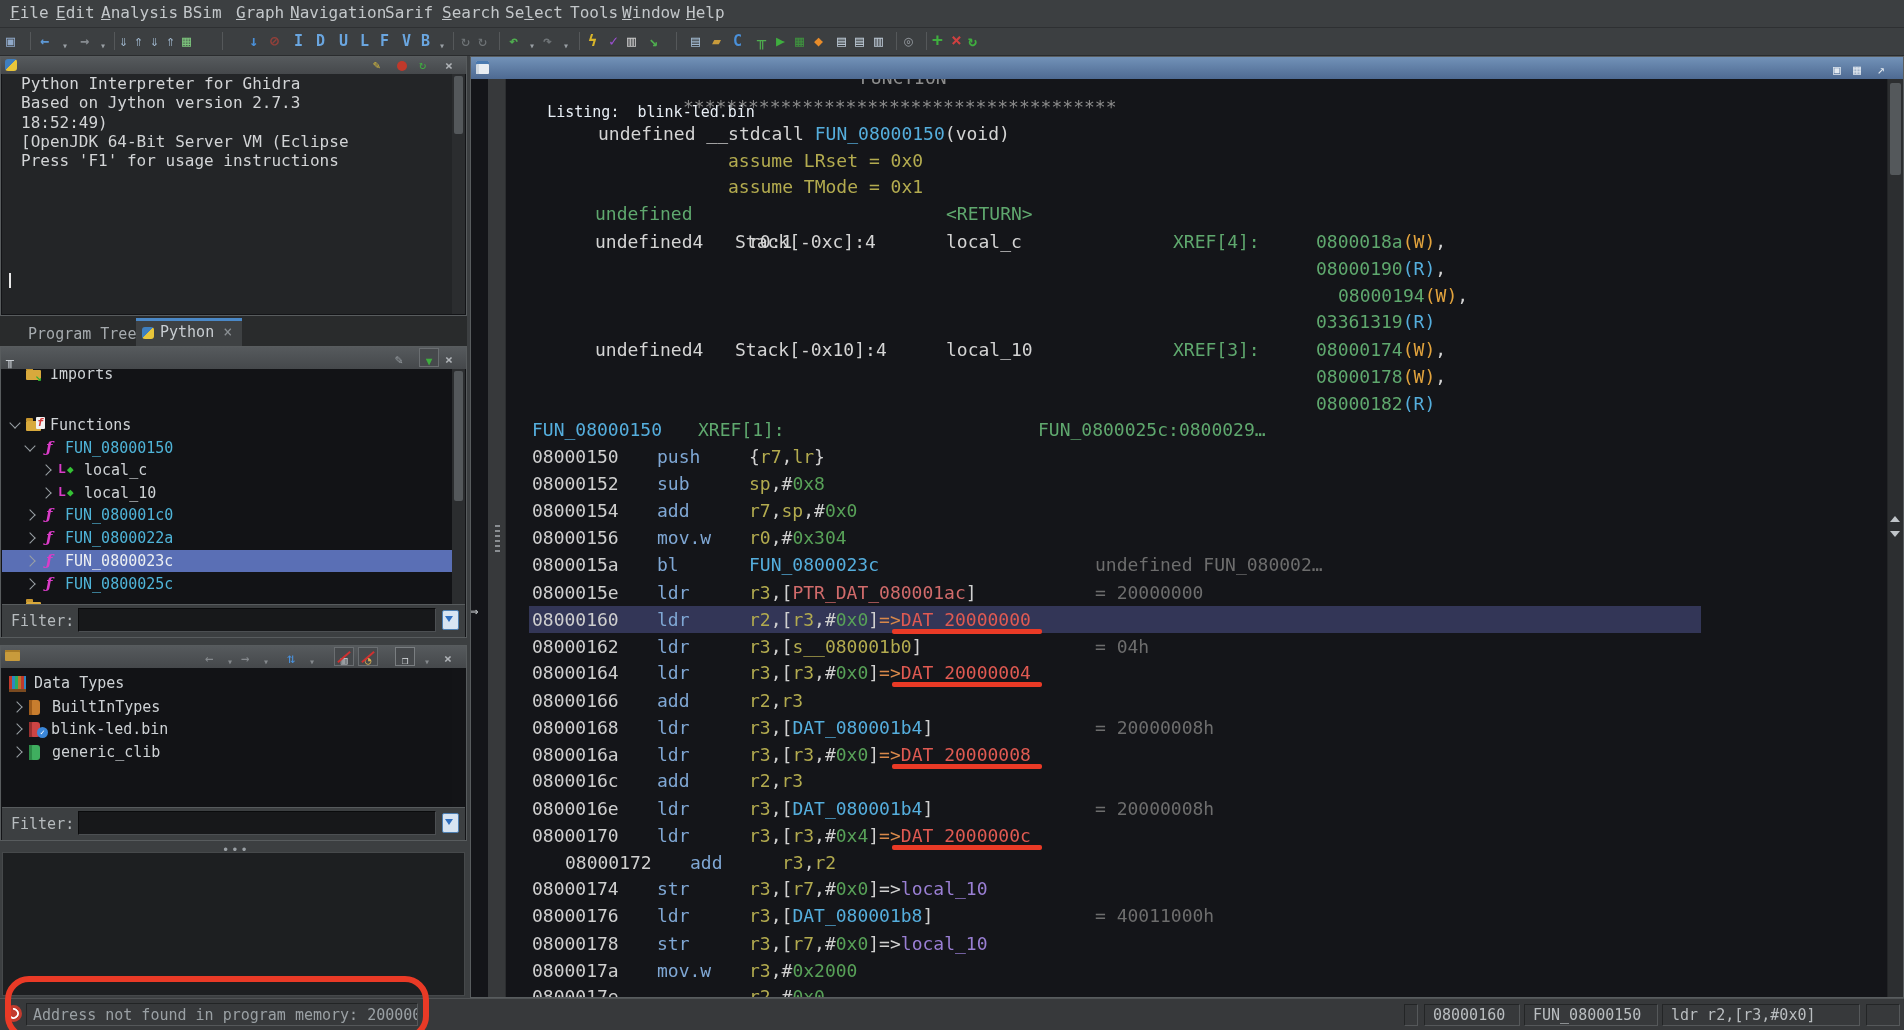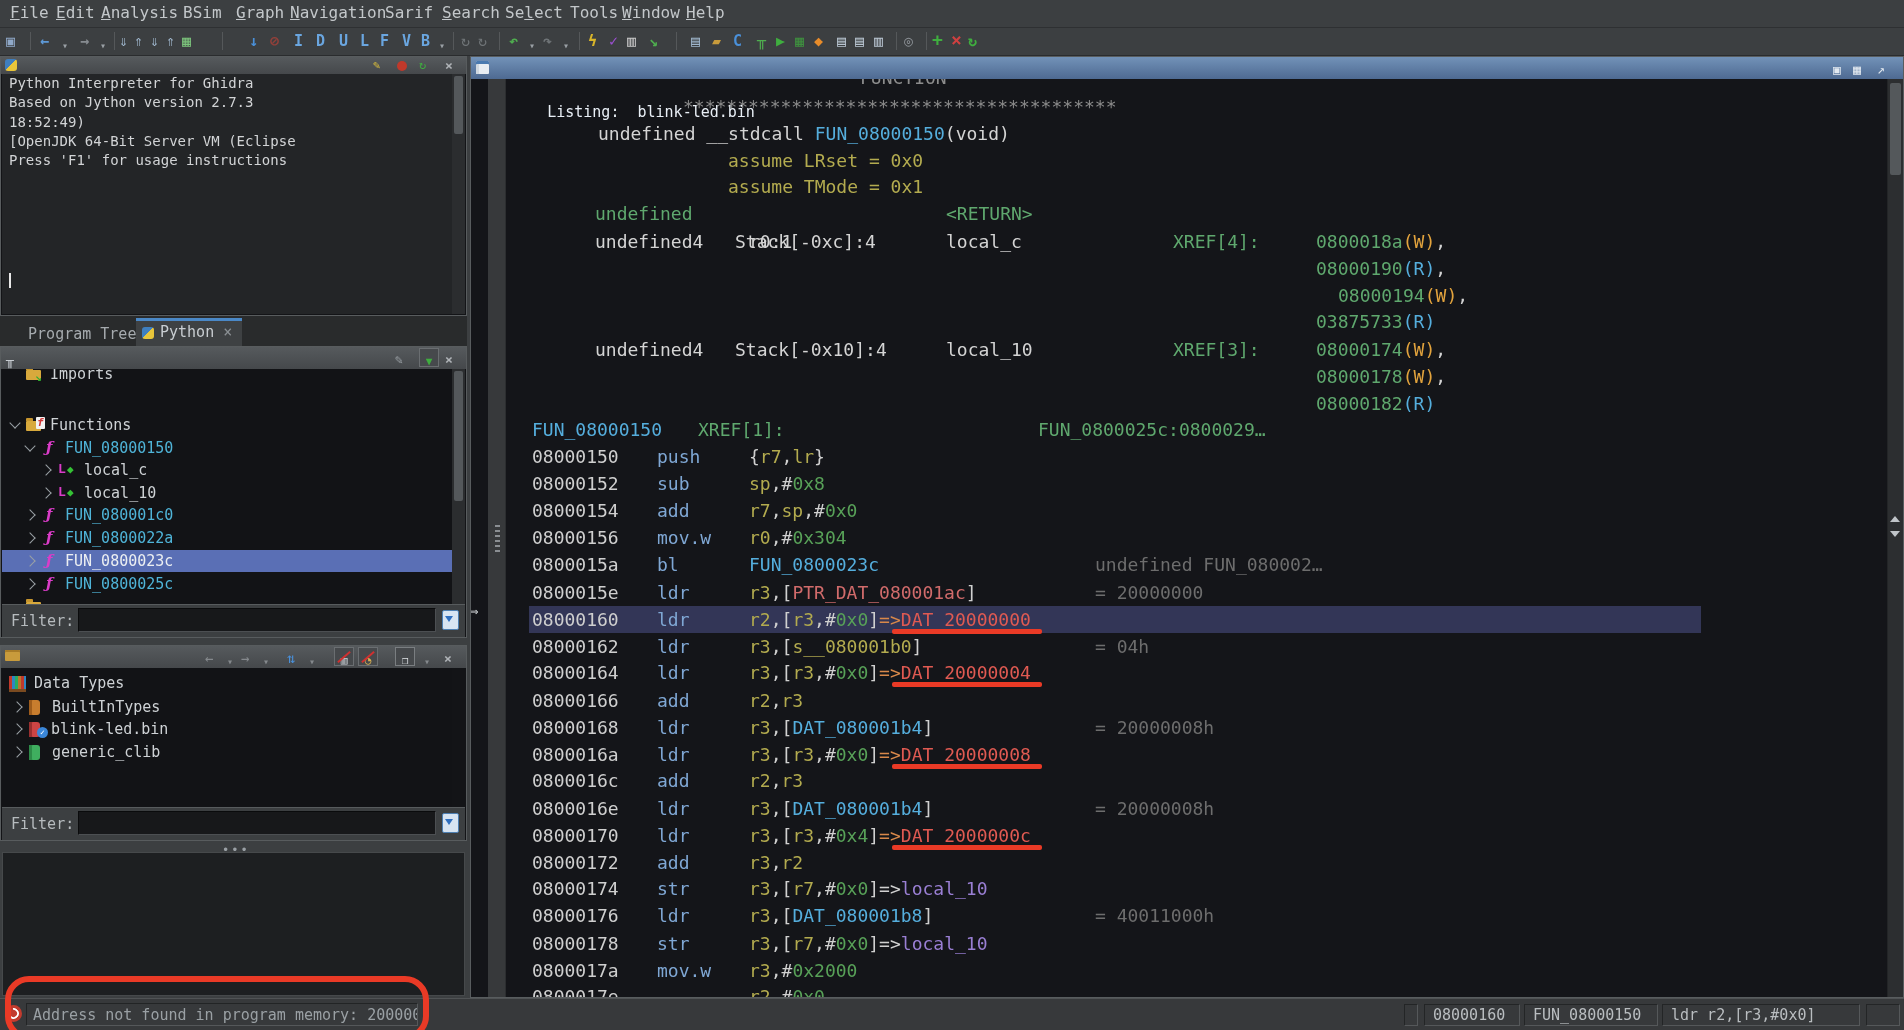--- a/index.html
+++ b/index.html
@@ -22,21 +22,21 @@
   .panel{position:absolute;border:1px solid #585c5e;background:#131417;box-sizing:border-box;}
   .ptitle{position:absolute;left:0;top:0;right:0;height:17px;background:linear-gradient(#565a5d,#45484b);
           color:#9ba1a6;font-size:13px;line-height:17px;padding-left:20px;box-sizing:border-box;white-space:pre;}
   .ptitle2{height:22px;line-height:22px;font-size:14px;}
   .py-icon{position:absolute;left:4px;top:2px;width:12px;height:12px;border-radius:3px;
            background:linear-gradient(135deg,#3f7fbf 0 50%,#e8c53a 50% 100%);}
   .t-x{color:#b0b4b8;font-size:13px;font-weight:bold;}
 
   
   #interp-body{position:absolute;left:1px;top:17px;right:14px;bottom:1px;background:#232527;overflow:hidden;}
-  .iline{white-space:pre;color:#d2d4d6;font-size:14px;line-height:19.3px;padding-left:7px;}
+  .iline{white-space:pre;color:#d2d4d6;font-size:16px;line-height:19.3px;padding-left:19px;}
   #interp-cursor{position:absolute;left:7px;top:199px;width:2px;height:15px;background:#e8e8e8;}
   .vscroll{position:absolute;top:17px;right:1px;bottom:1px;width:13px;background:#2b2d2f;}
   .vthumb{position:absolute;left:2px;width:9px;background:#54585b;border-radius:2px;}
 
   
   #tabsbar{position:absolute;left:0;top:316px;width:467px;height:30px;background:#292b2c;border-bottom:1px solid #202122;}
   .tab{position:absolute;top:6px;height:24px;font-size:15px;color:#a6abaf;line-height:24px;white-space:pre;}
   .tab.active{top:2px;height:28px;background:#3e4143;border-top:3px solid #4a88c7;box-sizing:border-box;
               color:#c9ced2;line-height:23px;}
 
@@ -365,41 +365,41 @@
     <div id="listing-body">
         <div class="lline" style="top: 7px;"><span class="lcol" style="left: 389px;"><span class="tk-gy">FUNCTION</span></span></div>
         <div class="lline" style="top: 36px;"><span class="lcol" style="left: 212px;"><span class="tk-gy">****************************************</span></span></div>
         <div class="lline" style="top: 63px;"><span class="lcol" style="left: 127px;"><span class="tk-w">undefined __stdcall </span><span class="tk-f">FUN_08000150</span><span class="tk-w">(void)</span></span></div>
         <div class="lline" style="top: 90px;"><span class="lcol" style="left: 257px;"><span class="tk-ol">assume LRset = 0x0</span></span></div>
         <div class="lline" style="top: 116px;"><span class="lcol" style="left: 257px;"><span class="tk-ol">assume TMode = 0x1</span></span></div>
         <div class="lline" style="top: 143px;"><span class="lcol" style="left: 124px;"><span class="tk-g">undefined</span></span><span class="lcol" style="left: 278px; margin-top: 28px;"><span class="tk-w">r0:1</span></span><span class="lcol" style="left: 475px;"><span class="tk-g">&lt;RETURN&gt;</span></span></div>
         <div class="lline" style="top: 171px;"><span class="lcol" style="left: 124px;"><span class="tk-w">undefined4</span></span><span class="lcol" style="left: 264px;"><span class="tk-w">Stack[-0xc]:4</span></span><span class="lcol" style="left: 475px;"><span class="tk-w">local_c</span></span><span class="lcol" style="left: 702px;"><span class="tk-g">XREF[4]:</span></span><span class="lcol" style="left: 845px;"><span class="tk-g">0800018a</span><span class="tk-o">(W)</span><span class="tk-w">,</span></span></div>
         <div class="lline" style="top: 198px;"><span class="lcol" style="left: 845px;"><span class="tk-g">08000190</span><span class="tk-b">(R)</span><span class="tk-w">,</span></span></div>
         <div class="lline" style="top: 225px; margin-left: 22px;"><span class="lcol" style="left: 845px;"><span class="tk-g">08000194</span><span class="tk-o">(W)</span><span class="tk-w">,</span></span></div>
-        <div class="lline" style="top: 251px;"><span class="lcol" style="left: 845px;"><span class="tk-g">03875733</span><span class="tk-b">(R)</span></span></div>
+        <div class="lline" style="top: 251px;"><span class="lcol" style="left: 845px;"><span class="tk-g">03361319</span><span class="tk-b">(R)</span></span></div>
         <div class="lline" style="top: 279px;"><span class="lcol" style="left: 124px;"><span class="tk-w">undefined4</span></span><span class="lcol" style="left: 264px;"><span class="tk-w">Stack[-0x10]:4</span></span><span class="lcol" style="left: 475px;"><span class="tk-w">local_10</span></span><span class="lcol" style="left: 702px;"><span class="tk-g">XREF[3]:</span></span><span class="lcol" style="left: 845px;"><span class="tk-g">08000174</span><span class="tk-o">(W)</span><span class="tk-w">,</span></span></div>
         <div class="lline" style="top: 306px;"><span class="lcol" style="left: 845px;"><span class="tk-g">08000178</span><span class="tk-o">(W)</span><span class="tk-w">,</span></span></div>
         <div class="lline" style="top: 333px;"><span class="lcol" style="left: 845px;"><span class="tk-g">08000182</span><span class="tk-b">(R)</span></span></div>
         <div class="lline" style="top: 359px;"><span class="lcol" style="left: 61px;"><span class="tk-f">FUN_08000150</span></span><span class="lcol" style="left: 227px;"><span class="tk-g">XREF[1]:</span></span><span class="lcol" style="left: 567px;"><span class="tk-g">FUN_0800025c:0800029…</span></span></div>
         <div class="lline" style="top: 386px;"><span class="lcol" style="left: 61px;"><span class="tk-a">08000150</span></span><span class="lcol" style="left: 186px;"><span class="tk-m">push</span></span><span class="lcol" style="left: 278px;"><span class="tk-p">{</span><span class="tk-r">r7</span><span class="tk-p">,</span><span class="tk-r">lr</span><span class="tk-p">}</span></span></div>
         <div class="lline" style="top: 413px;"><span class="lcol" style="left: 61px;"><span class="tk-a">08000152</span></span><span class="lcol" style="left: 186px;"><span class="tk-m">sub</span></span><span class="lcol" style="left: 278px;"><span class="tk-r">sp</span><span class="tk-p">,</span><span class="tk-p">#</span><span class="tk-n">0x8</span></span></div>
         <div class="lline" style="top: 440px;"><span class="lcol" style="left: 61px;"><span class="tk-a">08000154</span></span><span class="lcol" style="left: 186px;"><span class="tk-m">add</span></span><span class="lcol" style="left: 278px;"><span class="tk-r">r7</span><span class="tk-p">,</span><span class="tk-r">sp</span><span class="tk-p">,</span><span class="tk-p">#</span><span class="tk-n">0x0</span></span></div>
         <div class="lline" style="top: 467px;"><span class="lcol" style="left: 61px;"><span class="tk-a">08000156</span></span><span class="lcol" style="left: 186px;"><span class="tk-m">mov.w</span></span><span class="lcol" style="left: 278px;"><span class="tk-r">r0</span><span class="tk-p">,</span><span class="tk-p">#</span><span class="tk-n">0x304</span></span></div>
         <div class="lline" style="top: 494px;"><span class="lcol" style="left: 61px;"><span class="tk-a">0800015a</span></span><span class="lcol" style="left: 186px;"><span class="tk-m">bl</span></span><span class="lcol" style="left: 278px;"><span class="tk-f">FUN_0800023c</span></span><span class="lcol" style="left: 624px;"><span class="tk-c">undefined FUN_080002…</span></span></div>
         <div class="lline" style="top: 522px;"><span class="lcol" style="left: 61px;"><span class="tk-a">0800015e</span></span><span class="lcol" style="left: 186px;"><span class="tk-m">ldr</span></span><span class="lcol" style="left: 278px;"><span class="tk-r">r3</span><span class="tk-p">,[</span><span class="tk-pr">PTR_DAT_080001ac</span><span class="tk-p">]</span></span><span class="lcol" style="left: 624px;"><span class="tk-c">= 20000000</span></span></div>
         <div class="lline" style="top: 549px;"><span class="lcol" style="left: 61px;"><span class="tk-a">08000160</span></span><span class="lcol" style="left: 186px;"><span class="tk-m">ldr</span></span><span class="lcol" style="left: 278px;"><span class="tk-r">r2</span><span class="tk-p">,[</span><span class="tk-r">r3</span><span class="tk-p">,</span><span class="tk-p">#</span><span class="tk-n">0x0</span><span class="tk-p">]</span><span class="tk-ar">=&gt;</span><span class="tk-dr">DAT_20000000</span></span></div>
         <div class="lline" style="top: 576px;"><span class="lcol" style="left: 61px;"><span class="tk-a">08000162</span></span><span class="lcol" style="left: 186px;"><span class="tk-m">ldr</span></span><span class="lcol" style="left: 278px;"><span class="tk-r">r3</span><span class="tk-p">,[</span><span class="tk-ol">s__080001b0</span><span class="tk-p">]</span></span><span class="lcol" style="left: 624px;"><span class="tk-c">= 04h</span></span></div>
         <div class="lline" style="top: 602px;"><span class="lcol" style="left: 61px;"><span class="tk-a">08000164</span></span><span class="lcol" style="left: 186px;"><span class="tk-m">ldr</span></span><span class="lcol" style="left: 278px;"><span class="tk-r">r3</span><span class="tk-p">,[</span><span class="tk-r">r3</span><span class="tk-p">,</span><span class="tk-p">#</span><span class="tk-n">0x0</span><span class="tk-p">]</span><span class="tk-ar">=&gt;</span><span class="tk-dr">DAT_20000004</span></span></div>
         <div class="lline" style="top: 630px;"><span class="lcol" style="left: 61px;"><span class="tk-a">08000166</span></span><span class="lcol" style="left: 186px;"><span class="tk-m">add</span></span><span class="lcol" style="left: 278px;"><span class="tk-r">r2</span><span class="tk-p">,</span><span class="tk-r">r3</span></span></div>
         <div class="lline" style="top: 657px;"><span class="lcol" style="left: 61px;"><span class="tk-a">08000168</span></span><span class="lcol" style="left: 186px;"><span class="tk-m">ldr</span></span><span class="lcol" style="left: 278px;"><span class="tk-r">r3</span><span class="tk-p">,[</span><span class="tk-db">DAT_080001b4</span><span class="tk-p">]</span></span><span class="lcol" style="left: 624px;"><span class="tk-c">= 20000008h</span></span></div>
         <div class="lline" style="top: 684px;"><span class="lcol" style="left: 61px;"><span class="tk-a">0800016a</span></span><span class="lcol" style="left: 186px;"><span class="tk-m">ldr</span></span><span class="lcol" style="left: 278px;"><span class="tk-r">r3</span><span class="tk-p">,[</span><span class="tk-r">r3</span><span class="tk-p">,</span><span class="tk-p">#</span><span class="tk-n">0x0</span><span class="tk-p">]</span><span class="tk-ar">=&gt;</span><span class="tk-dr">DAT_20000008</span></span></div>
         <div class="lline" style="top: 710px;"><span class="lcol" style="left: 61px;"><span class="tk-a">0800016c</span></span><span class="lcol" style="left: 186px;"><span class="tk-m">add</span></span><span class="lcol" style="left: 278px;"><span class="tk-r">r2</span><span class="tk-p">,</span><span class="tk-r">r3</span></span></div>
         <div class="lline" style="top: 738px;"><span class="lcol" style="left: 61px;"><span class="tk-a">0800016e</span></span><span class="lcol" style="left: 186px;"><span class="tk-m">ldr</span></span><span class="lcol" style="left: 278px;"><span class="tk-r">r3</span><span class="tk-p">,[</span><span class="tk-db">DAT_080001b4</span><span class="tk-p">]</span></span><span class="lcol" style="left: 624px;"><span class="tk-c">= 20000008h</span></span></div>
         <div class="lline" style="top: 765px;"><span class="lcol" style="left: 61px;"><span class="tk-a">08000170</span></span><span class="lcol" style="left: 186px;"><span class="tk-m">ldr</span></span><span class="lcol" style="left: 278px;"><span class="tk-r">r3</span><span class="tk-p">,[</span><span class="tk-r">r3</span><span class="tk-p">,</span><span class="tk-p">#</span><span class="tk-n">0x4</span><span class="tk-p">]</span><span class="tk-ar">=&gt;</span><span class="tk-dr">DAT_2000000c</span></span></div>
-        <div class="lline" style="top: 792px;"><span class="lcol" style="left: 61px;"><span class="tk-a">08000172</span></span><span class="lcol" style="left: 186px;"><span class="tk-m">add</span></span><span class="lcol" style="left: 278px;"><span class="tk-r">r3</span><span class="tk-p">,</span><span class="tk-r">r2</span></span></div>
+        <div class="lline" style="top: 792px; margin-left: 33px;"><span class="lcol" style="left: 61px;"><span class="tk-a">08000172</span></span><span class="lcol" style="left: 186px;"><span class="tk-m">add</span></span><span class="lcol" style="left: 278px;"><span class="tk-r">r3</span><span class="tk-p">,</span><span class="tk-r">r2</span></span></div>
         <div class="lline" style="top: 818px;"><span class="lcol" style="left: 61px;"><span class="tk-a">08000174</span></span><span class="lcol" style="left: 186px;"><span class="tk-m">str</span></span><span class="lcol" style="left: 278px;"><span class="tk-r">r3</span><span class="tk-p">,[</span><span class="tk-r">r7</span><span class="tk-p">,</span><span class="tk-p">#</span><span class="tk-n">0x0</span><span class="tk-p">]</span><span class="tk-p">=&gt;</span><span class="tk-lo">local_10</span></span></div>
         <div class="lline" style="top: 845px;"><span class="lcol" style="left: 61px;"><span class="tk-a">08000176</span></span><span class="lcol" style="left: 186px;"><span class="tk-m">ldr</span></span><span class="lcol" style="left: 278px;"><span class="tk-r">r3</span><span class="tk-p">,[</span><span class="tk-db">DAT_080001b8</span><span class="tk-p">]</span></span><span class="lcol" style="left: 624px;"><span class="tk-c">= 40011000h</span></span></div>
         <div class="lline" style="top: 873px;"><span class="lcol" style="left: 61px;"><span class="tk-a">08000178</span></span><span class="lcol" style="left: 186px;"><span class="tk-m">str</span></span><span class="lcol" style="left: 278px;"><span class="tk-r">r3</span><span class="tk-p">,[</span><span class="tk-r">r7</span><span class="tk-p">,</span><span class="tk-p">#</span><span class="tk-n">0x0</span><span class="tk-p">]</span><span class="tk-p">=&gt;</span><span class="tk-lo">local_10</span></span></div>
         <div class="lline" style="top: 900px;"><span class="lcol" style="left: 61px;"><span class="tk-a">0800017a</span></span><span class="lcol" style="left: 186px;"><span class="tk-m">mov.w</span></span><span class="lcol" style="left: 278px;"><span class="tk-r">r3</span><span class="tk-p">,</span><span class="tk-p">#</span><span class="tk-n">0x2000</span></span></div>
         <div class="lline" style="top: 926px;"><span class="lcol" style="left: 61px;"><span class="tk-a">0800017e</span></span><span class="lcol" style="left: 186px; margin-top: 8px;"><span class="tk-m">movs</span></span><span class="lcol" style="left: 278px;"><span class="tk-r">r2</span><span class="tk-p">,</span><span class="tk-p">#</span><span class="tk-n">0x0</span></span></div>
       </div>
     <div id="lscroll">
       <div id="lthumb"></div>
       <div class="marr" style="left:2px;top:437px;border-bottom:6px solid #c0c4c8;"></div>
       <div class="marr" style="left:2px;top:452px;border-top:6px solid #c0c4c8;"></div>

